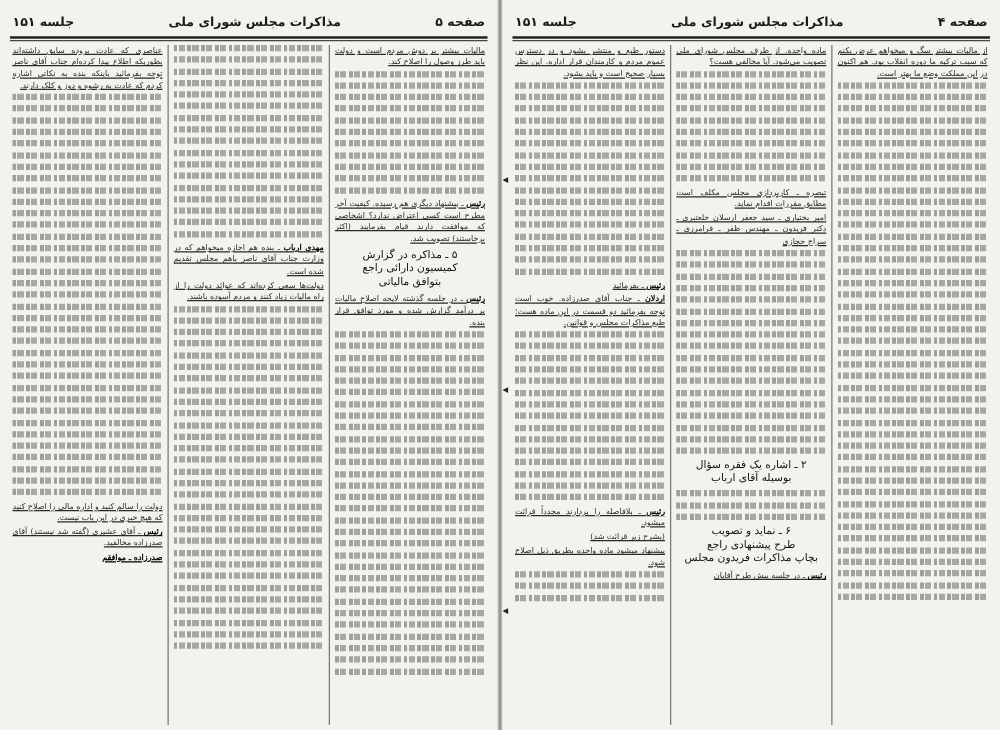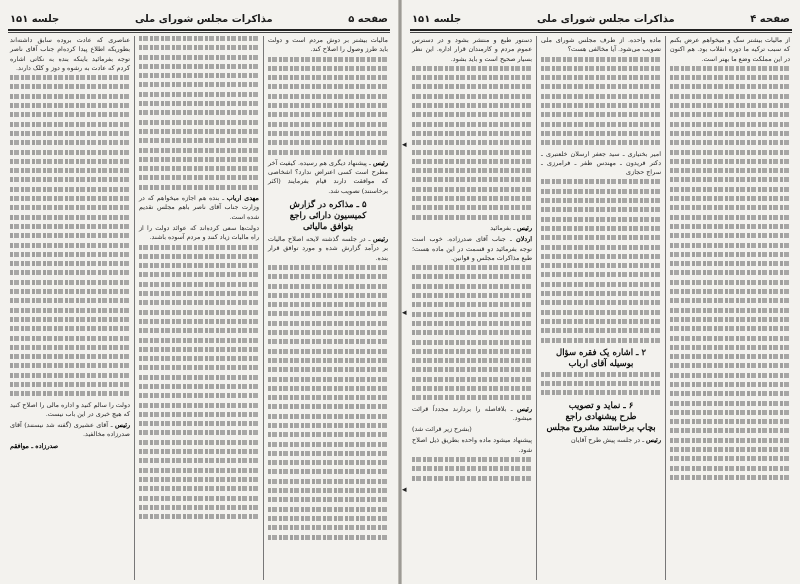--- a/index.html
+++ b/index.html
@@ -45,27 +45,27 @@
   }
   .col {
     flex: 1; position: relative; overflow: hidden;
     direction: rtl; text-align: justify;
     font-family: "DejaVu Serif", serif;
     font-size: 6.4px; line-height: 9.3px;
     padding: 0 4px;
     color: #2a2a2a;
   }
   .col + .col { border-right: 1px solid #777; }
-  .col p { margin: 0 0 2px 0; }
+  .col p { margin: 0 0 2px 0; text-decoration: underline; }
   .sect {
-    text-align: center; font-weight: bold; font-size: 8.5px; line-height: 11px;
+    text-align: center; font-weight: normal; font-size: 8.5px; line-height: 11px;
     margin: 3px 0; color: #111;
   }
   .speaker { font-weight: bold; color: #000; }
-  .center-note { text-align: left; margin: 2px 0; }
+  .center-note { text-align: right; margin: 2px 0; }
   .linefill {
     height: 5px; margin: 0 0 4.3px 0;
     background: repeating-linear-gradient(90deg, #5a5a5a 0 3px, transparent 3px 4px, #6a6a6a 4px 9px, transparent 9px 11px);
     opacity: .55;
   }
   .tab-mark {
     position: absolute; left: 402px; width: 10px; height: 8px;
     font-size: 9px; line-height: 8px; color: #222;
   }
 </style>
@@ -299,20 +299,21 @@
         <div class="linefill"></div>
           <div class="linefill"></div>
           <div class="linefill"></div>
         <div class="linefill"></div>
           <div class="linefill"></div>
           <div class="linefill"></div>
         <div class="linefill"></div>
           <div class="linefill"></div>
           <div class="linefill"></div>
         <div class="linefill"></div>
+        <p>تبصره ـ کارپردازی مجلس مکلف است مطابق مقررات اقدام نماید.</p>
         <p>امیر بختیاری ـ سید جعفر ارسلان خلعتبری ـ دکتر فریدون ـ مهندس ظفر ـ فرامرزی ـ سراج حجازی</p>
         <div class="linefill"></div>
           <div class="linefill"></div>
           <div class="linefill"></div>
         <div class="linefill"></div>
           <div class="linefill"></div>
           <div class="linefill"></div>
         <div class="linefill"></div>
           <div class="linefill"></div>
           <div class="linefill"></div>
@@ -328,21 +329,21 @@
         <div class="sect">
           <div><span>۲</span> ـ <span>اشاره یک فقره سؤال</span></div>
           <div>بوسیله آقای ارباب</div>
         </div>
         <div class="linefill"></div>
           <div class="linefill"></div>
           <div class="linefill"></div>
         <div class="sect">
           <div><span>۶</span> ـ <span>نماید و تصویب</span></div>
           <div>طرح پیشنهادی راجع</div>
-          <div>بچاپ برخاستند مشروح مجلس</div>
+          <div>بچاپ مذاکرات فریدون مجلس</div>
         </div>
         <p><span class="speaker">رئیس</span> ـ <span>در جلسه پیش طرح آقایان</span></p>
       </div>
 
       <div class="col">
         <p>دستور طبع و منتشر بشود و در دسترس عموم مردم و کارمندان قرار اداره. این نظر بسیار صحیح است و باید بشود.</p>
         <div class="linefill"></div>
           <div class="linefill"></div>
           <div class="linefill"></div>
         <div class="linefill"></div>

